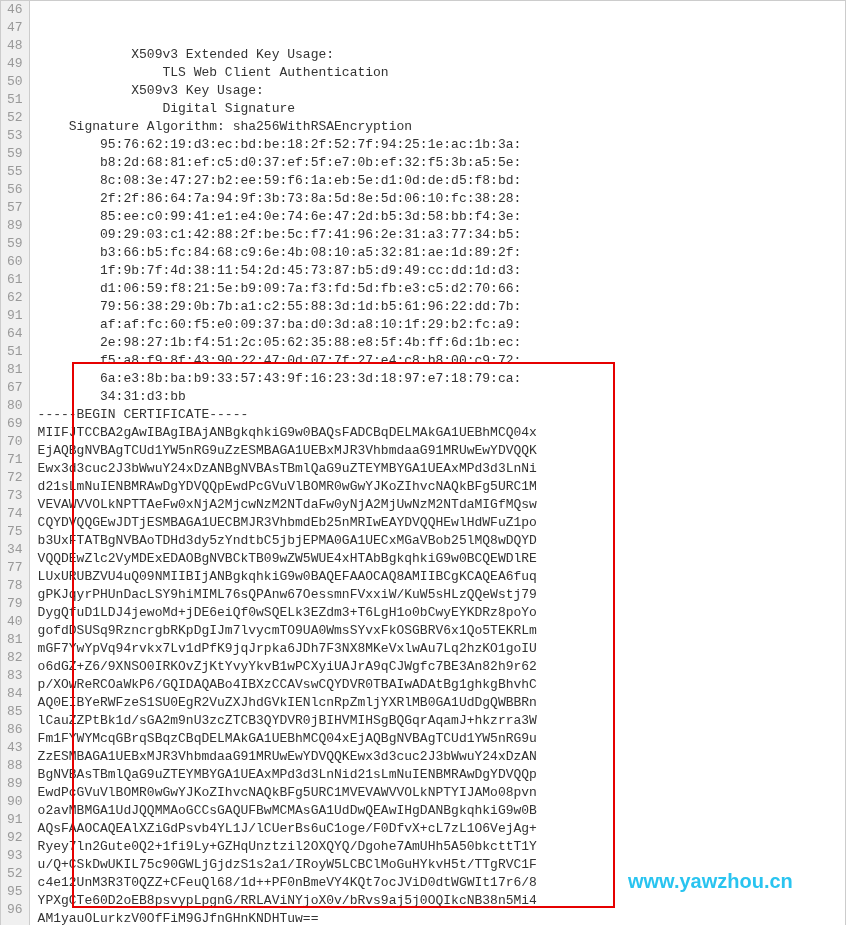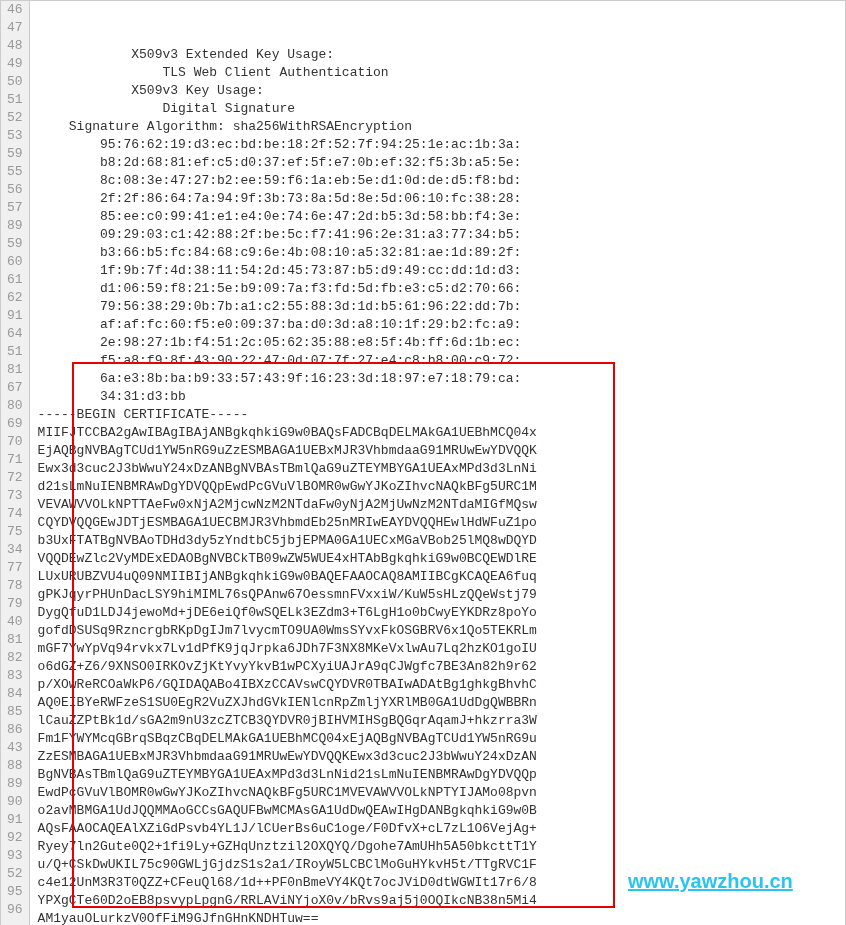--- a/index.html
+++ b/index.html
@@ -44,21 +44,20 @@
     border: 2px solid #e60000;
     pointer-events: none;
   }
   .watermark {
     position: absolute;
     color: #29c4f0;
     font-family: Arial, sans-serif;
     font-weight: bold;
     font-size: 20px;
     pointer-events: none;
-    text-decoration: underline;
   }
 </style>
 </head>
 <body>
 
 <div class="code-container">
   <div class="gutter" id="gutter">
       <div>46</div>
       <div>47</div>
       <div>48</div>

